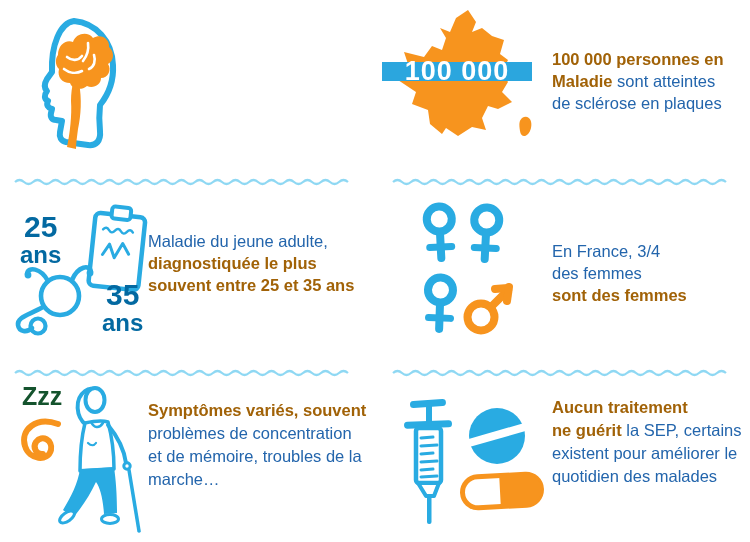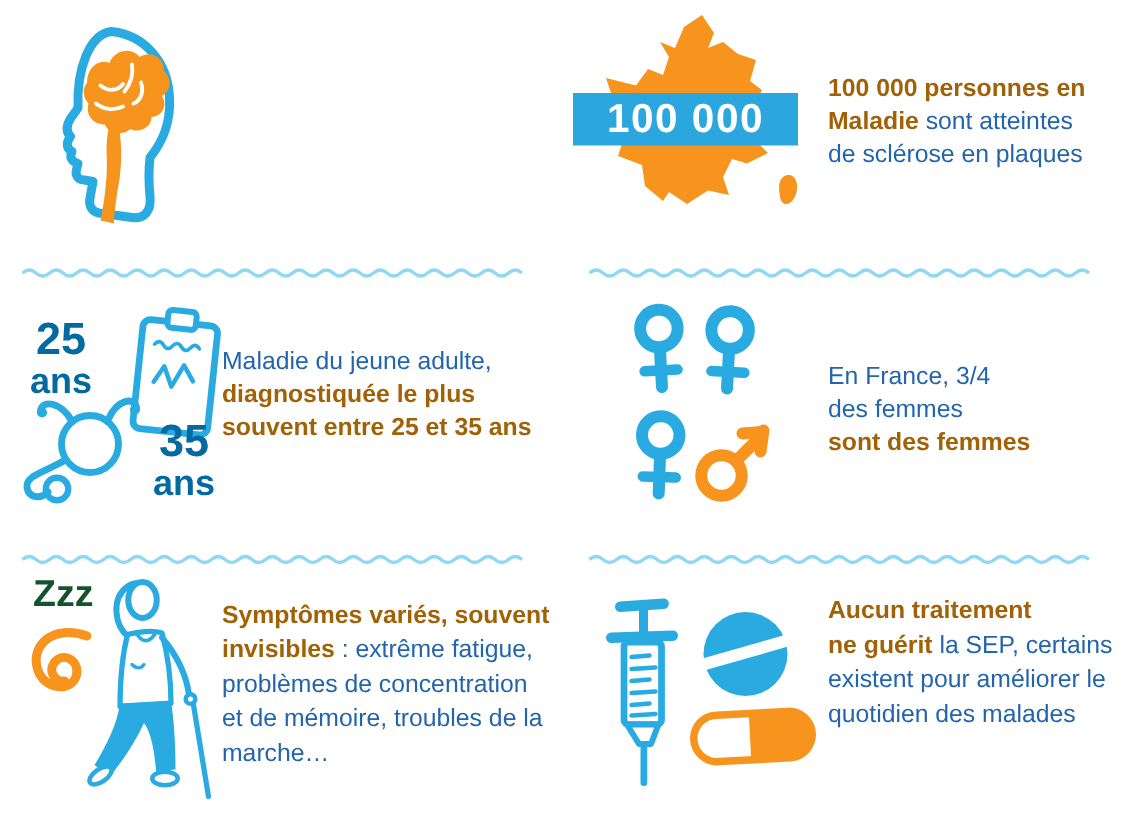--- a/index.html
+++ b/index.html
@@ -12,21 +12,21 @@
   .txt{position:absolute;font-size:16.5px;line-height:22px;color:#2365AC;white-space:nowrap;}
   .txt .b{font-weight:700;color:#a16207;}
   .txt3{line-height:23px;}
   
   .age{position:absolute;color:#0369a1;font-weight:700;text-align:center;line-height:1;}
   .age .num{font-size:30px;display:block;}
   .age .unit{font-size:24px;display:block;margin-top:1px;text-align:right;}
   .zzz{position:absolute;color:#14532d;font-weight:700;font-size:25px;line-height:1;}
   
   .banner{
-    position:absolute;left:382px;top:62px;width:150px;height:35px;
+    position:absolute;left:382px;top:62px;width:150px;height:19px;
     background:#2BA6DE;color:#ffffff;font-weight:700;font-size:27px;
     display:flex;align-items:center;justify-content:center;letter-spacing:1px;
   }
   svg{display:block;overflow:visible;}
   .wave{position:absolute;height:10px;}
 </style>
 </head>
 <body>
 
 <div id="canvas">
@@ -170,21 +170,20 @@
     <path d="M50,40 C60,52 66,64 68,78" fill="none" stroke="#29ABE2" stroke-width="4" stroke-linecap="round"></path>
     <path d="M22,84 L56,82 C58,96 59,110 59,128 L46,129 C45,114 42,102 38,97 C32,110 24,122 15,133 L5,125 C13,112 20,98 22,84 Z" fill="#29ABE2"></path>
     <ellipse cx="9" cy="132" rx="8.5" ry="4.2" fill="#ffffff" stroke="#29ABE2" stroke-width="3" transform="rotate(-35 9 132)"></ellipse>
     <ellipse cx="52" cy="134" rx="8.5" ry="4.5" fill="#ffffff" stroke="#29ABE2" stroke-width="3"></ellipse>
     <circle cx="69" cy="81" r="3.2" fill="#ffffff" stroke="#29ABE2" stroke-width="3"></circle>
     <line x1="71" y1="85" x2="81" y2="146" stroke="#29ABE2" stroke-width="3.5" stroke-linecap="round"></line>
   </svg>
 
   <div class="txt txt3" style="left:148px;top:399px;">
     <div><span class="b">Symptômes variés, souvent</span></div>
-    <div><span class="b">invisibles</span><span> : extrême fatigue,</span></div>
     <div><span>problèmes de concentration</span></div>
     <div><span>et de mémoire, troubles de la</span></div>
     <div><span>marche…</span></div>
   </div>
 
   <svg class="abs" style="left:404px;top:396px;" width="56" height="132" viewBox="0 0 56 132">
     <rect x="6" y="4" width="36" height="7" rx="3.5" fill="#29ABE2" transform="rotate(-4 24 8)"></rect>
     <rect x="22" y="9" width="6" height="17" fill="#29ABE2"></rect>
     <rect x="0" y="25" width="48" height="7" rx="3.5" fill="#29ABE2" transform="rotate(-2 24 28)"></rect>
     <rect x="12" y="32" width="25" height="55" rx="3" fill="#ffffff" stroke="#29ABE2" stroke-width="4.5"></rect>

